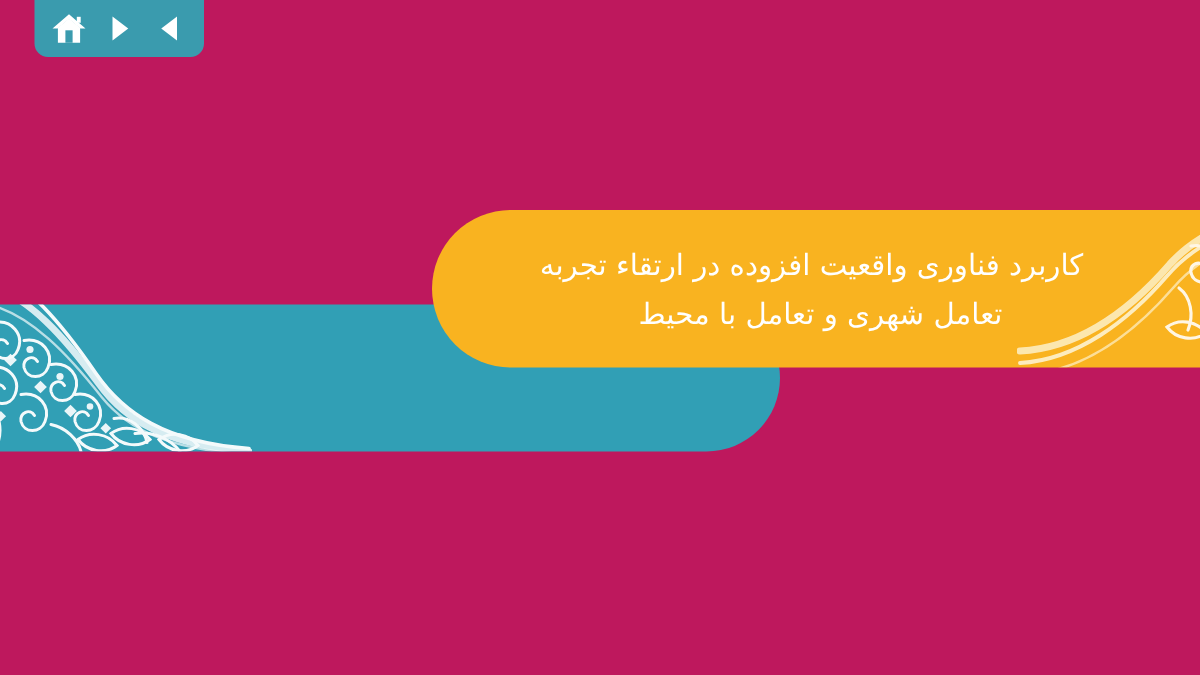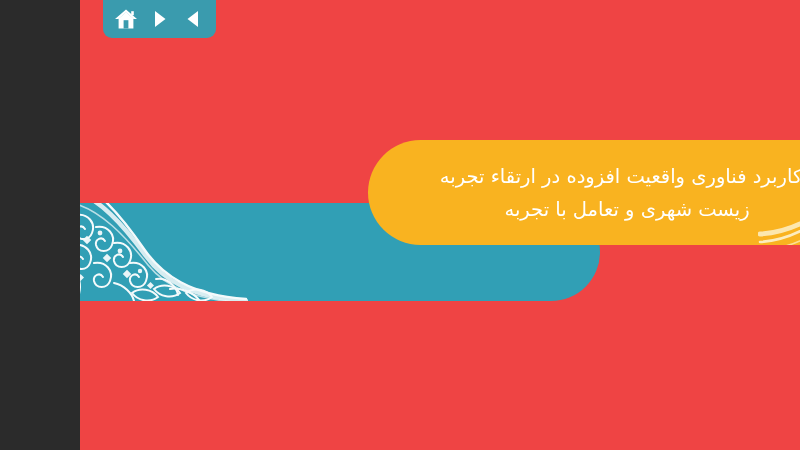--- a/index.html
+++ b/index.html
@@ -3,24 +3,24 @@
 <meta charset="utf-8">
 <title>Slide</title>
 <style>
   html, body {
     margin: 0;
     padding: 0;
     background: #2b2b2b;
   }
   #stage {
     position: relative;
-    width: 720px;
+    width: 800px;
     height: 450px;
     overflow: hidden;
-    background: #ef4444;
+    background: #be185d;
     font-family: "DejaVu Sans", sans-serif;
     user-select: none;
   }
 
   
   #navbar {
     position: absolute;
     left: 23px;
     top: -14px;
     width: 113px;
@@ -228,16 +228,16 @@
         <rect x="186" y="52" width="5" height="5" transform="rotate(45 188.5 54.5)"></rect>
         <circle cx="164" cy="42" r="2.4"></circle>
         <circle cx="196" cy="28" r="2.4"></circle>
         <circle cx="140" cy="72" r="2.2"></circle>
       </g>
     </svg>
   </div>
 
   <div id="title-block">
     <div class="title-line l1">کاربرد فناوری واقعیت افزوده در ارتقاء تجربه</div>
-    <div class="title-line l2">زیست شهری و تعامل با تجربه</div>
+    <div class="title-line l2">تعامل شهری و تعامل با محیط</div>
   </div>
 
 </div>
 
 </body></html>

